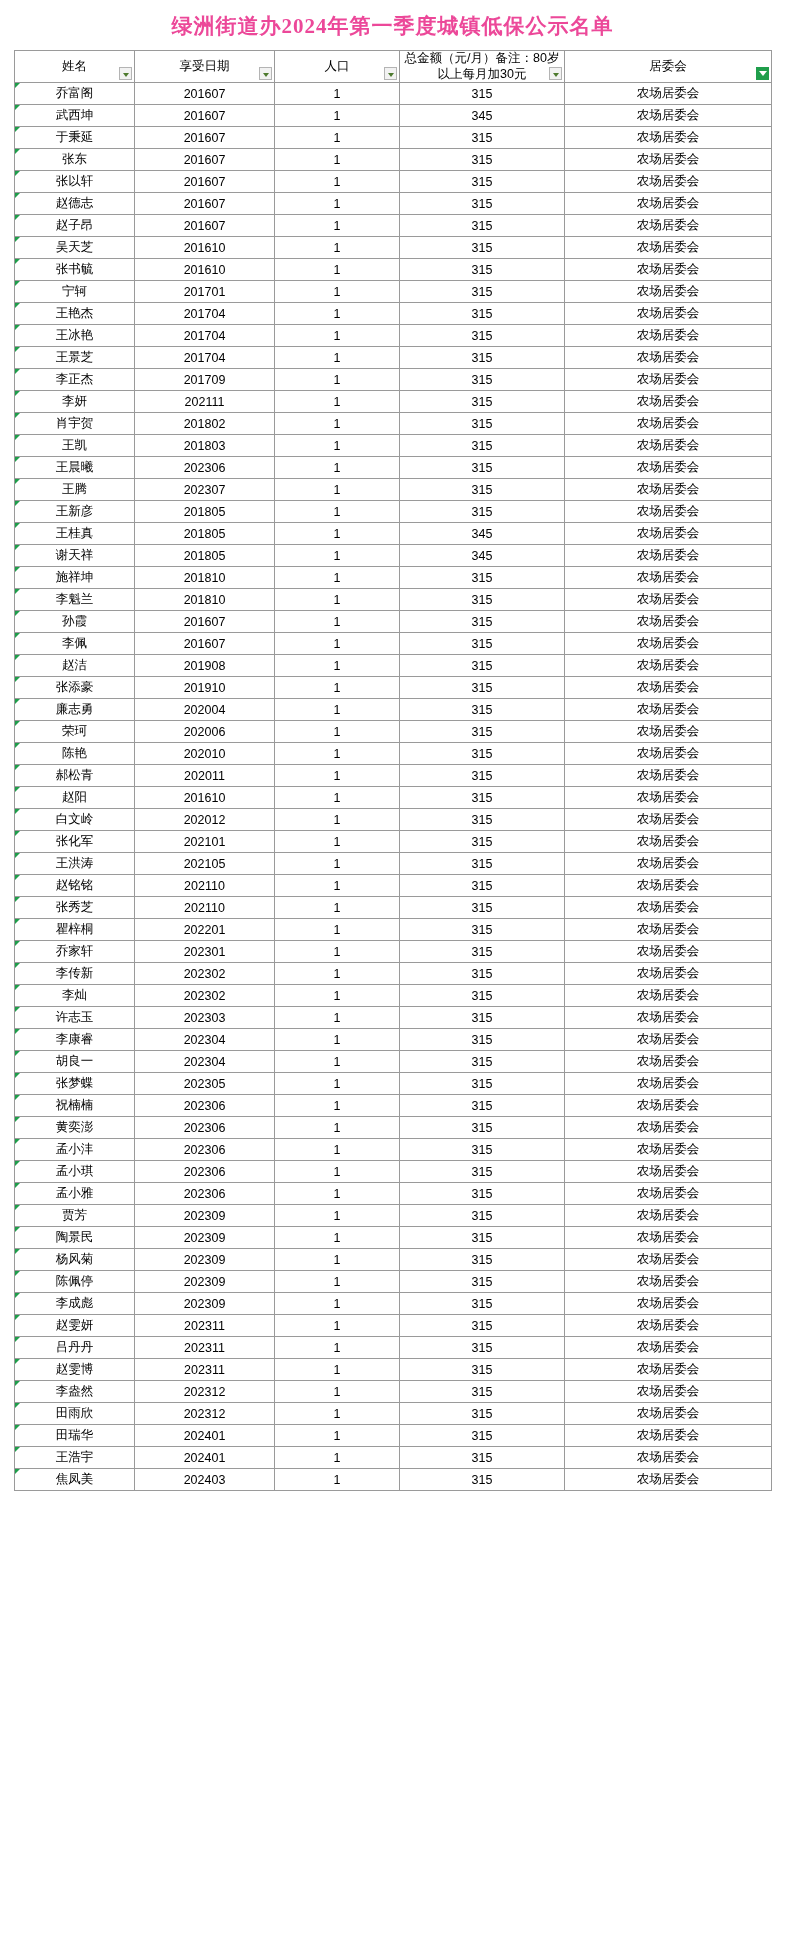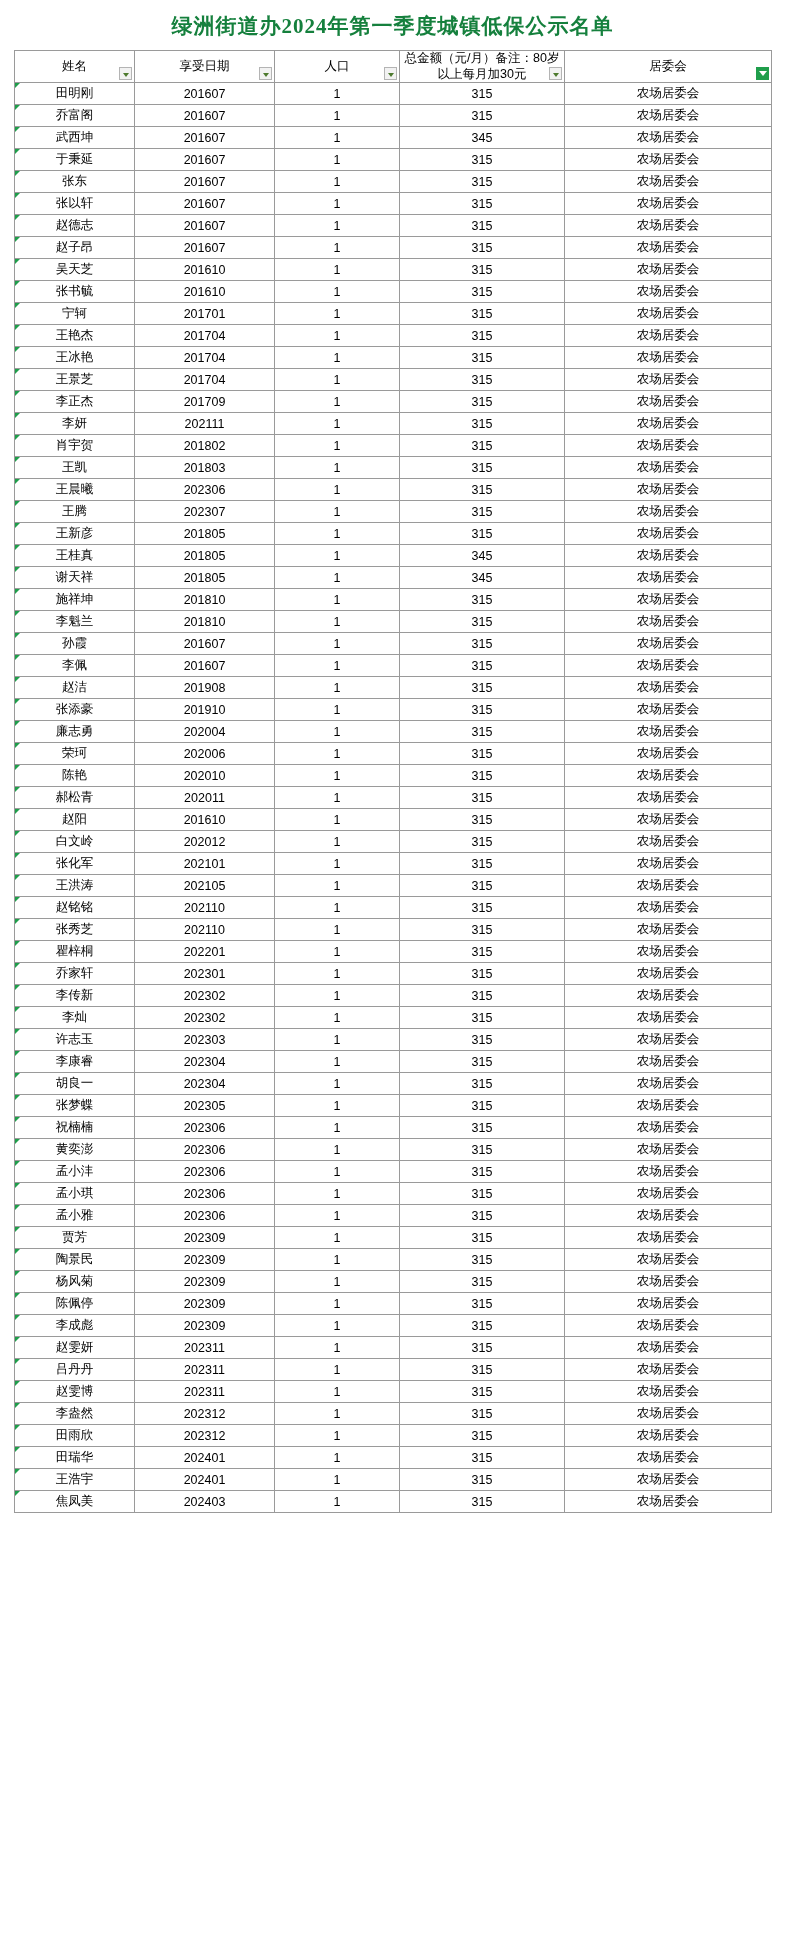--- a/index.html
+++ b/index.html
@@ -19,21 +19,21 @@
     background: #ffffff;
   }
   .doc-title {
     text-align: center;
     font-family: "Liberation Serif", "DejaVu Serif", serif;
     font-weight: bold;
     font-size: 21px;
     letter-spacing: 1px;
     padding: 12px 0 10px 0;
     margin: 0;
-    color: #15803d;
+    color: #ec4899;
   }
   table.sheet {
     border-collapse: collapse;
     width: 757px;
     margin: 0 8px 0 14px;
     table-layout: fixed;
   }
   table.sheet td, table.sheet th {
     border: 1px solid #9a9a9a;
     font-size: 12.5px;
@@ -144,27 +144,20 @@
             <span class="filter-btn"></span>
           </th>
           <th>
             <span class="hdr-text">居委会</span>
             <span class="filter-btn active"></span>
           </th>
         </tr>
     </thead>
     <tbody>
         <tr>
-          <td class="name-cell">田明刚</td>
-          <td>201607</td>
-          <td>1</td>
-          <td>315</td>
-          <td>农场居委会</td>
-        </tr>
-        <tr>
           <td class="name-cell">乔富阁</td>
           <td>201607</td>
           <td>1</td>
           <td>315</td>
           <td>农场居委会</td>
         </tr>
         <tr>
           <td class="name-cell">武西坤</td>
           <td>201607</td>
           <td>1</td>

